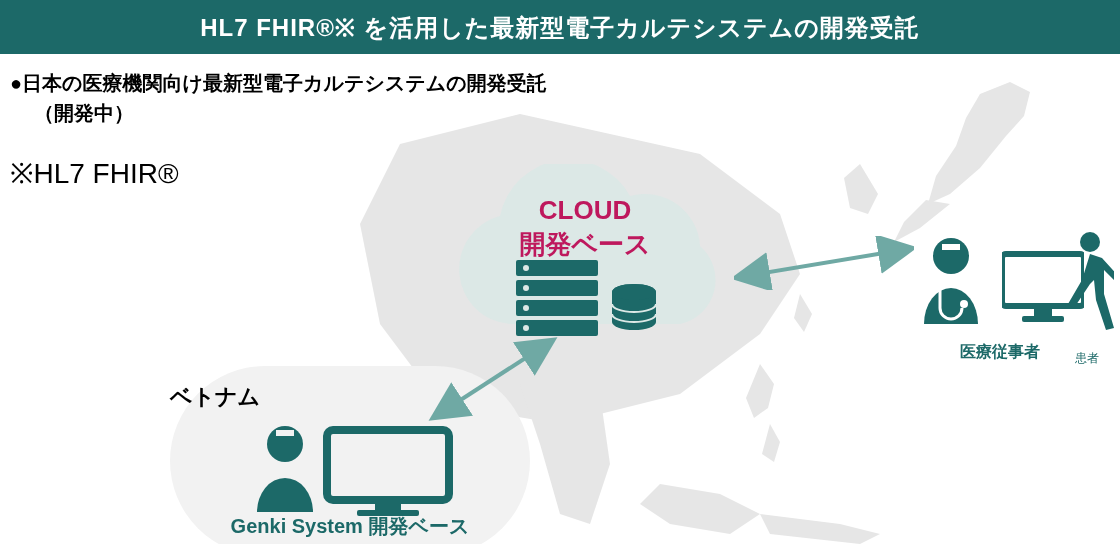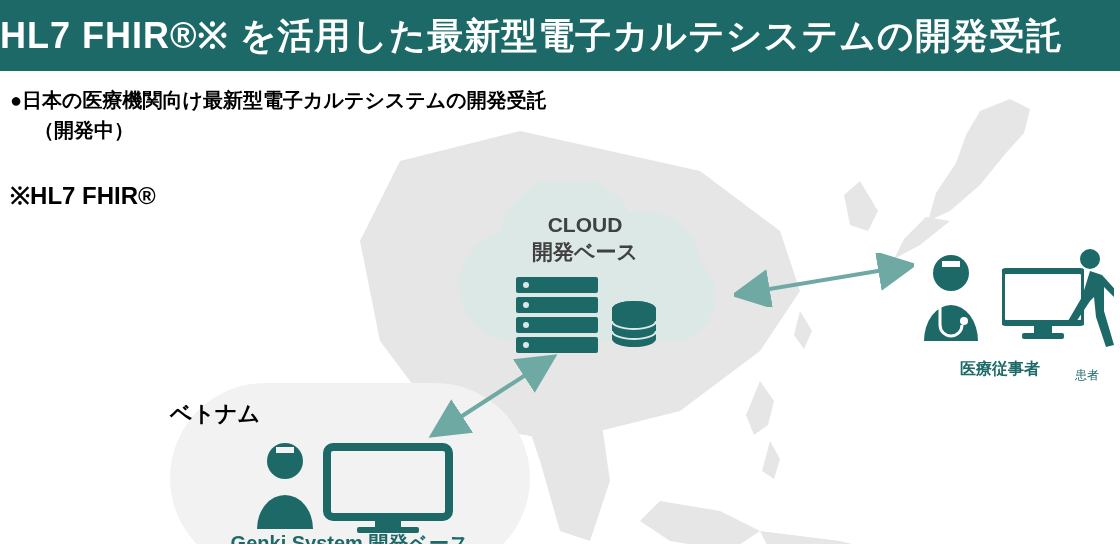--- a/index.html
+++ b/index.html
@@ -1,24 +1,24 @@
 <!DOCTYPE html>
 <html><head>
 <meta charset="utf-8">
 <style>
   html,body{margin:0;padding:0;width:1120px;height:544px;font-family:"Hiragino Sans","Yu Gothic","Meiryo",sans-serif;overflow:hidden;background:#fff;}
-  .header{background:#1c6968;color:#fff;font-size:36px;font-weight:700;padding:10px 0;letter-spacing:1px;}
+  .header{background:#1c6968;color:#fff;font-size:24px;font-weight:700;text-align:center;padding:10px 0;letter-spacing:1px;}
   .body{position:relative;width:100%;height:490px;}
   .map{position:absolute;top:0;left:0;width:1120px;height:490px;opacity:.35;}
   .desc{position:absolute;top:14px;left:10px;font-size:20px;font-weight:700;line-height:1.5;}
-  .note{position:absolute;top:108px;left:10px;font-size:24px;font-weight:700;line-height:1.4;}
+  .note{position:absolute;top:100px;left:10px;font-size:28px;font-weight:400;line-height:1.4;}
   
   .cloud{position:absolute;top:110px;left:430px;width:310px;height:190px;}
   .cloud-body{position:absolute;width:310px;height:190px;}
-  .cloud-title{position:absolute;top:30px;width:100%;text-align:center;color:#404040;font-size:21px;font-weight:700;line-height:1.3;}
+  .cloud-title{position:absolute;top:30px;width:100%;text-align:center;color:#be185d;font-size:26px;font-weight:700;line-height:1.3;}
   .cloud-icons{position:absolute;top:96px;left:0;width:100%;text-align:center;}
   
   .vn{position:absolute;top:312px;left:170px;width:360px;height:190px;background:#f2f2f2;border-radius:95px;}
   .vn-title{position:absolute;top:16px;width:100%;text-align:left;font-size:22px;font-weight:700;}
   .vn-icons{position:absolute;top:50px;width:100%;text-align:center;}
   .vn-caption{position:absolute;bottom:16px;width:100%;text-align:center;color:#1c6968;font-size:20px;font-weight:700;}
   
   .jp{position:absolute;top:180px;left:900px;width:200px;text-align:center;}
   .jp-icons{display:flex;align-items:flex-end;justify-content:center;gap:16px;}
   .jp-label{color:#1c6968;font-size:16px;font-weight:700;margin-top:18px;}

